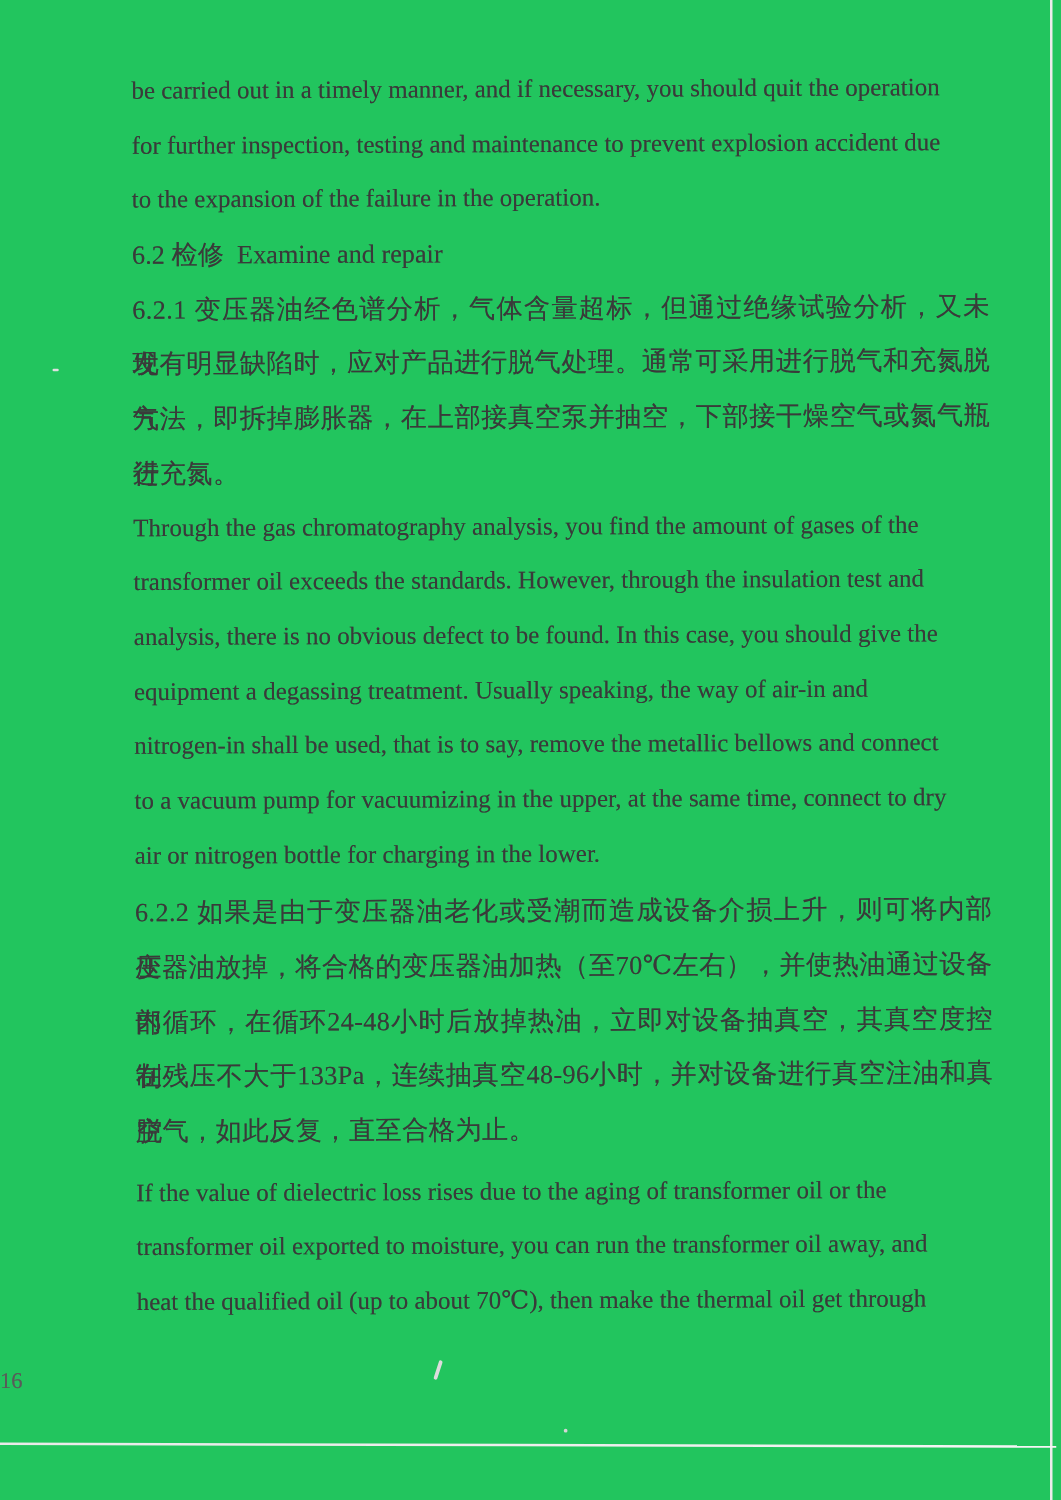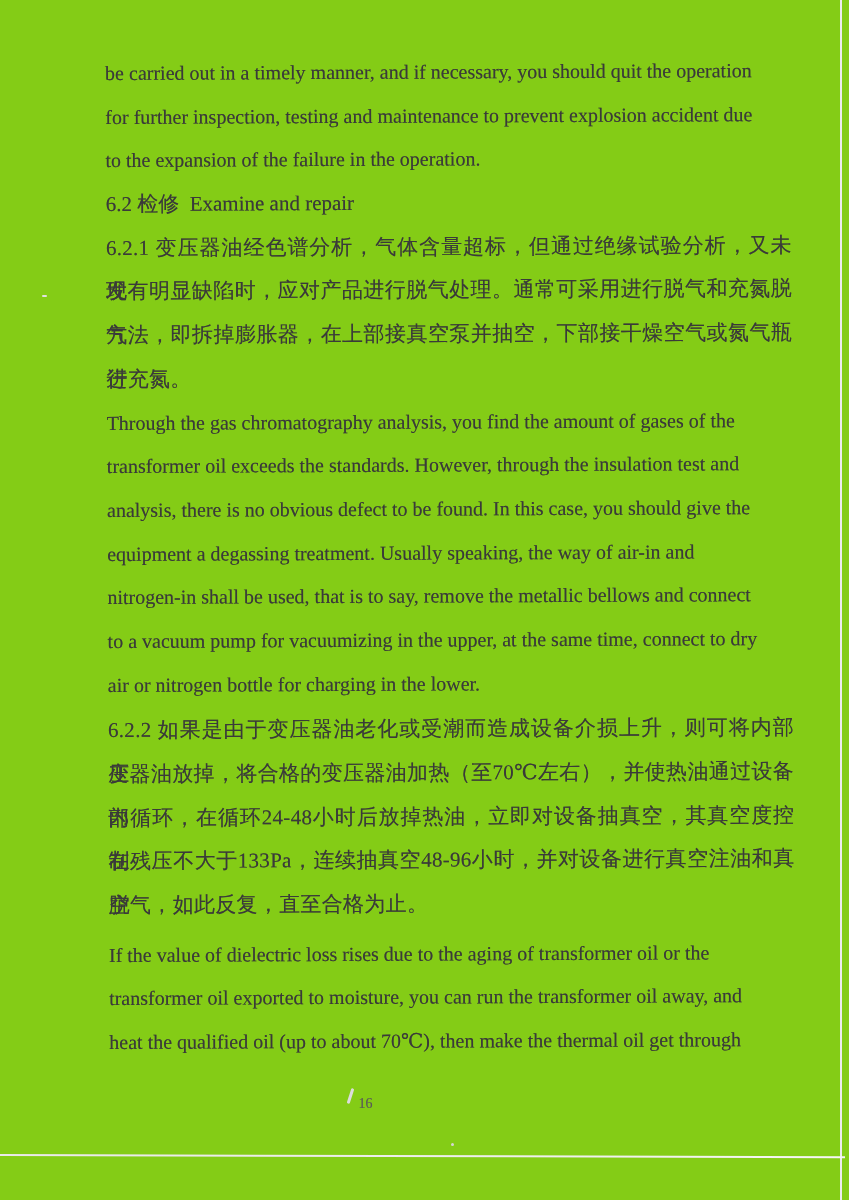--- a/index.html
+++ b/index.html
@@ -1,19 +1,19 @@
 <!DOCTYPE html>
 <html><head>
 <meta charset="utf-8">
 <style>
   html,body{margin:0;padding:0;background:#ffffff;}
   .page{
     position:relative;
     width:849px;height:1200px;
-    background:#84cc16;
+    background:#22c55e;
     overflow:hidden;
     font-family:"Liberation Serif","DejaVu Serif",serif;
     color:#3a3a3a;
   }
   .content{
     position:absolute;
     left:105px;top:52px;
     width:686px;
     transform:rotate(-0.25deg);
     transform-origin:0 0;
@@ -22,22 +22,21 @@
   .line{height:43.7px;line-height:43.7px;}
   .line.en{font-size:20px;white-space:pre;}
   .line.mixed{font-size:21px;white-space:pre;}
   .line.zh{font-size:21px;letter-spacing:0.3px;}
   .line.zh.justify{text-align:justify;text-align-last:justify;}
   .para-p622{margin-top:2px;}
   .para-p622en{margin-top:6px;}
   .page-number{
     position:absolute;
     left:0;top:1092px;width:731px;
-    text-align:center;
-    font-size:14px;line-height:24px;
+    font-size:18px;line-height:24px;
     color:#5a5a5a;
     text-shadow:0 0 0.5px rgba(90,90,90,0.5);
   }
   
   .edge-v{
     position:absolute;top:0;left:840px;width:2px;height:1200px;
     background:#ececec;
   }
   .edge-h{
     position:absolute;left:0;top:1154px;width:845px;height:2px;

